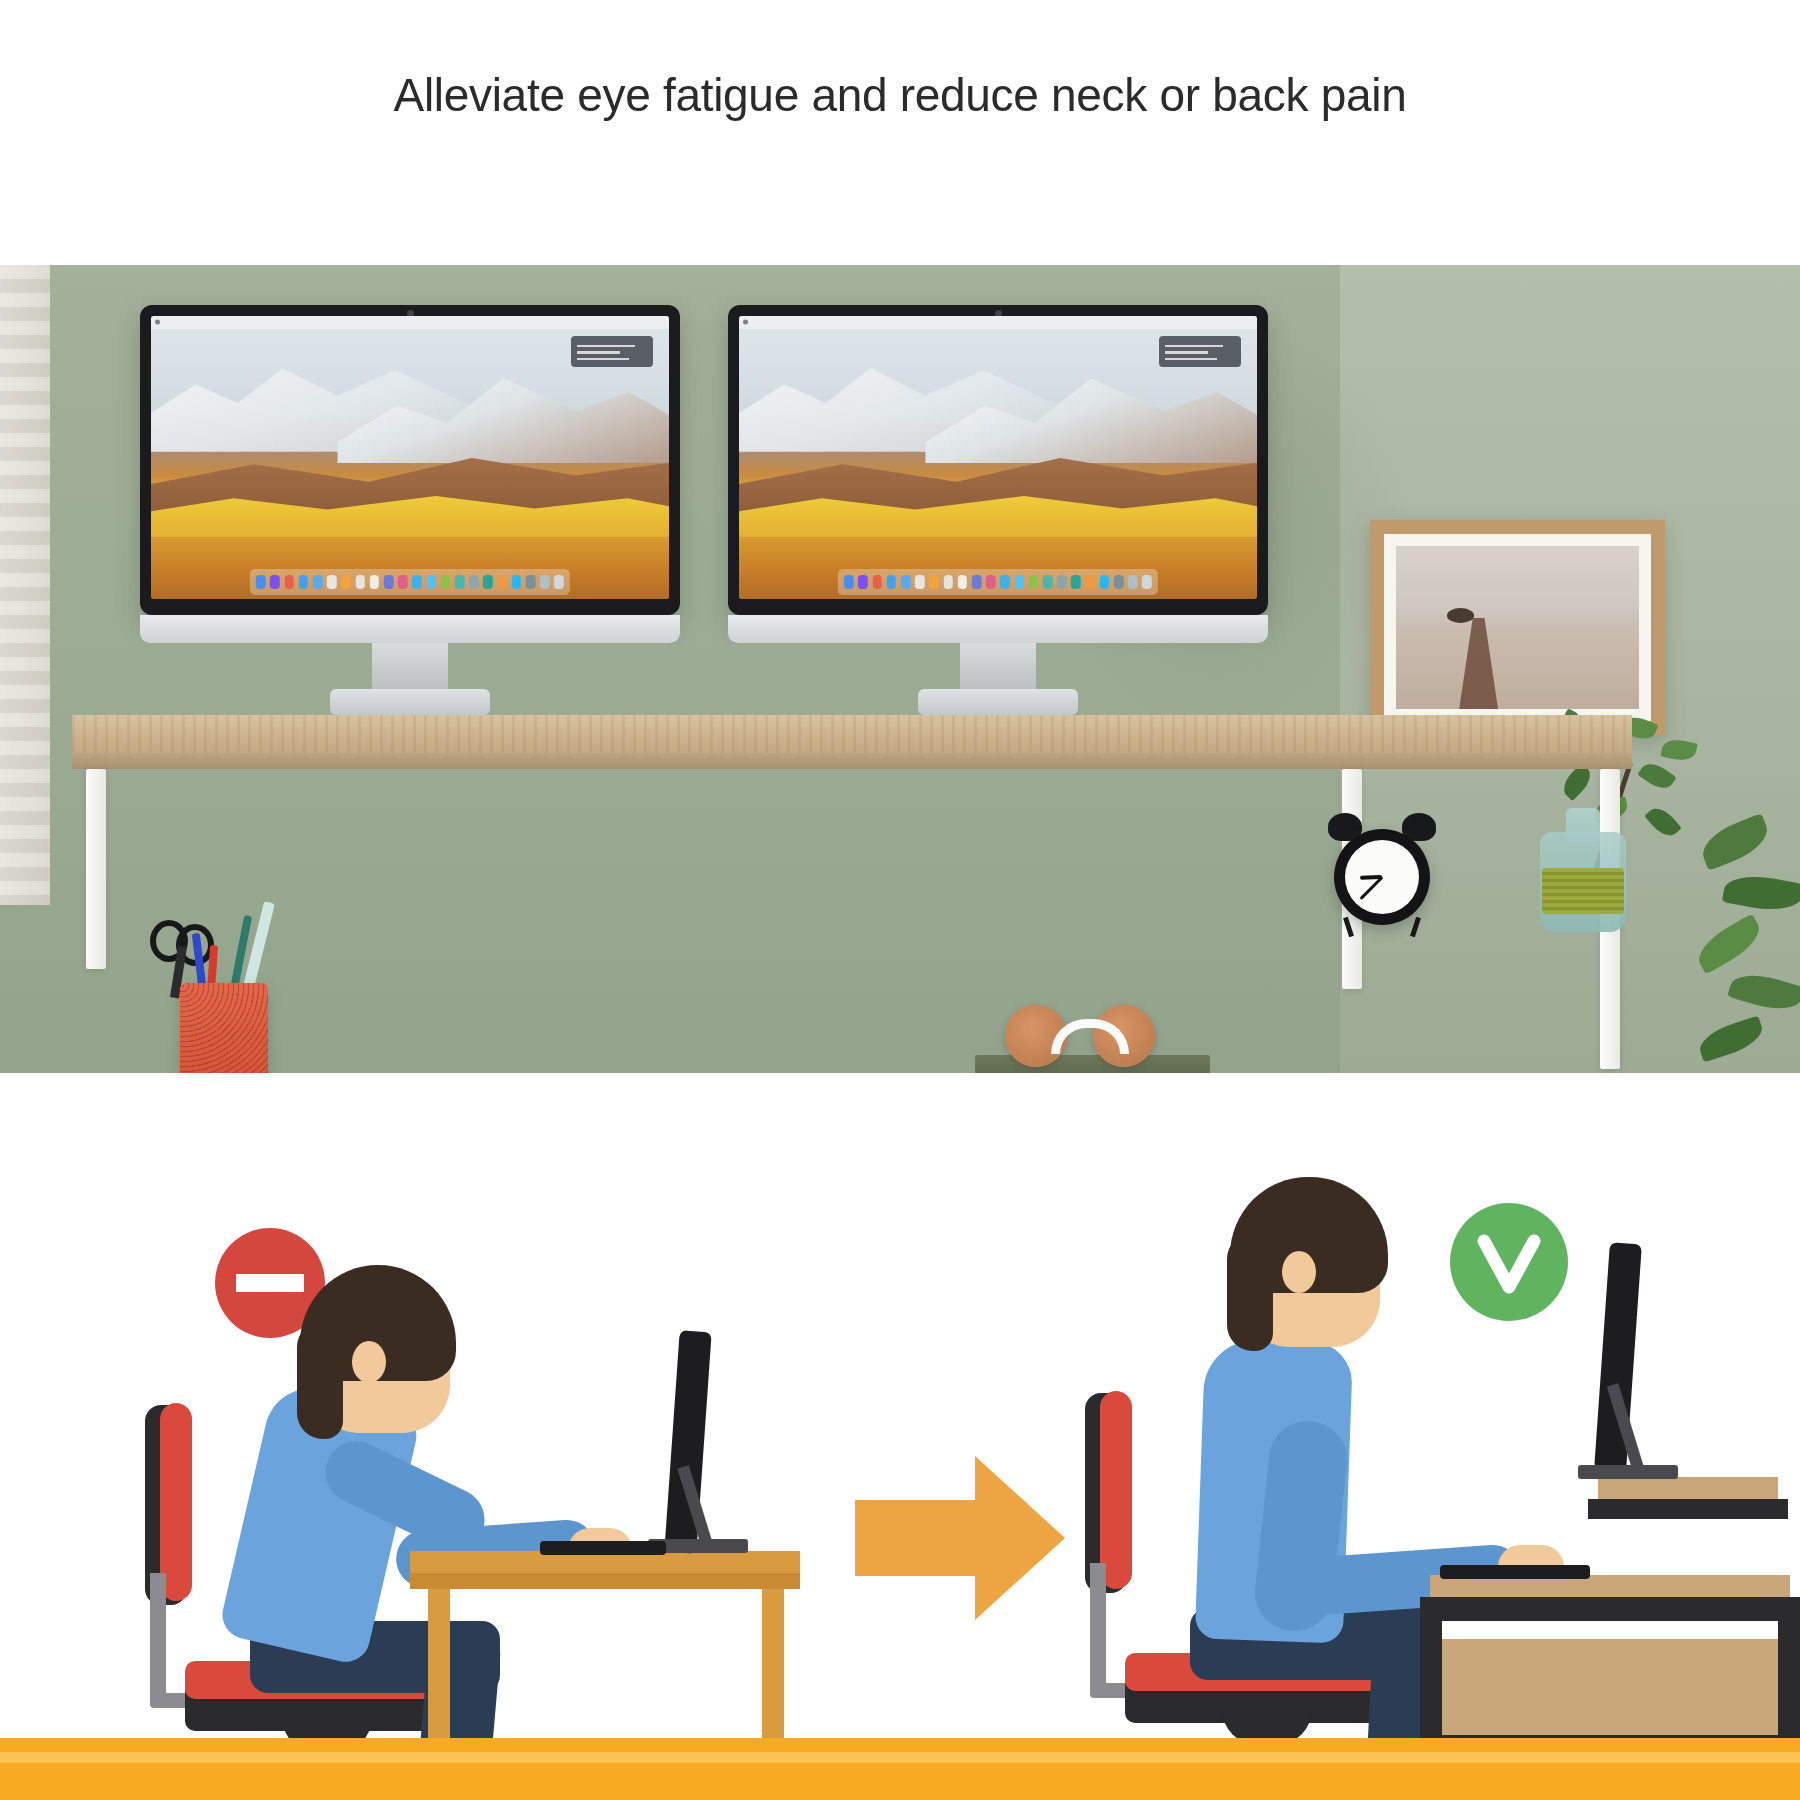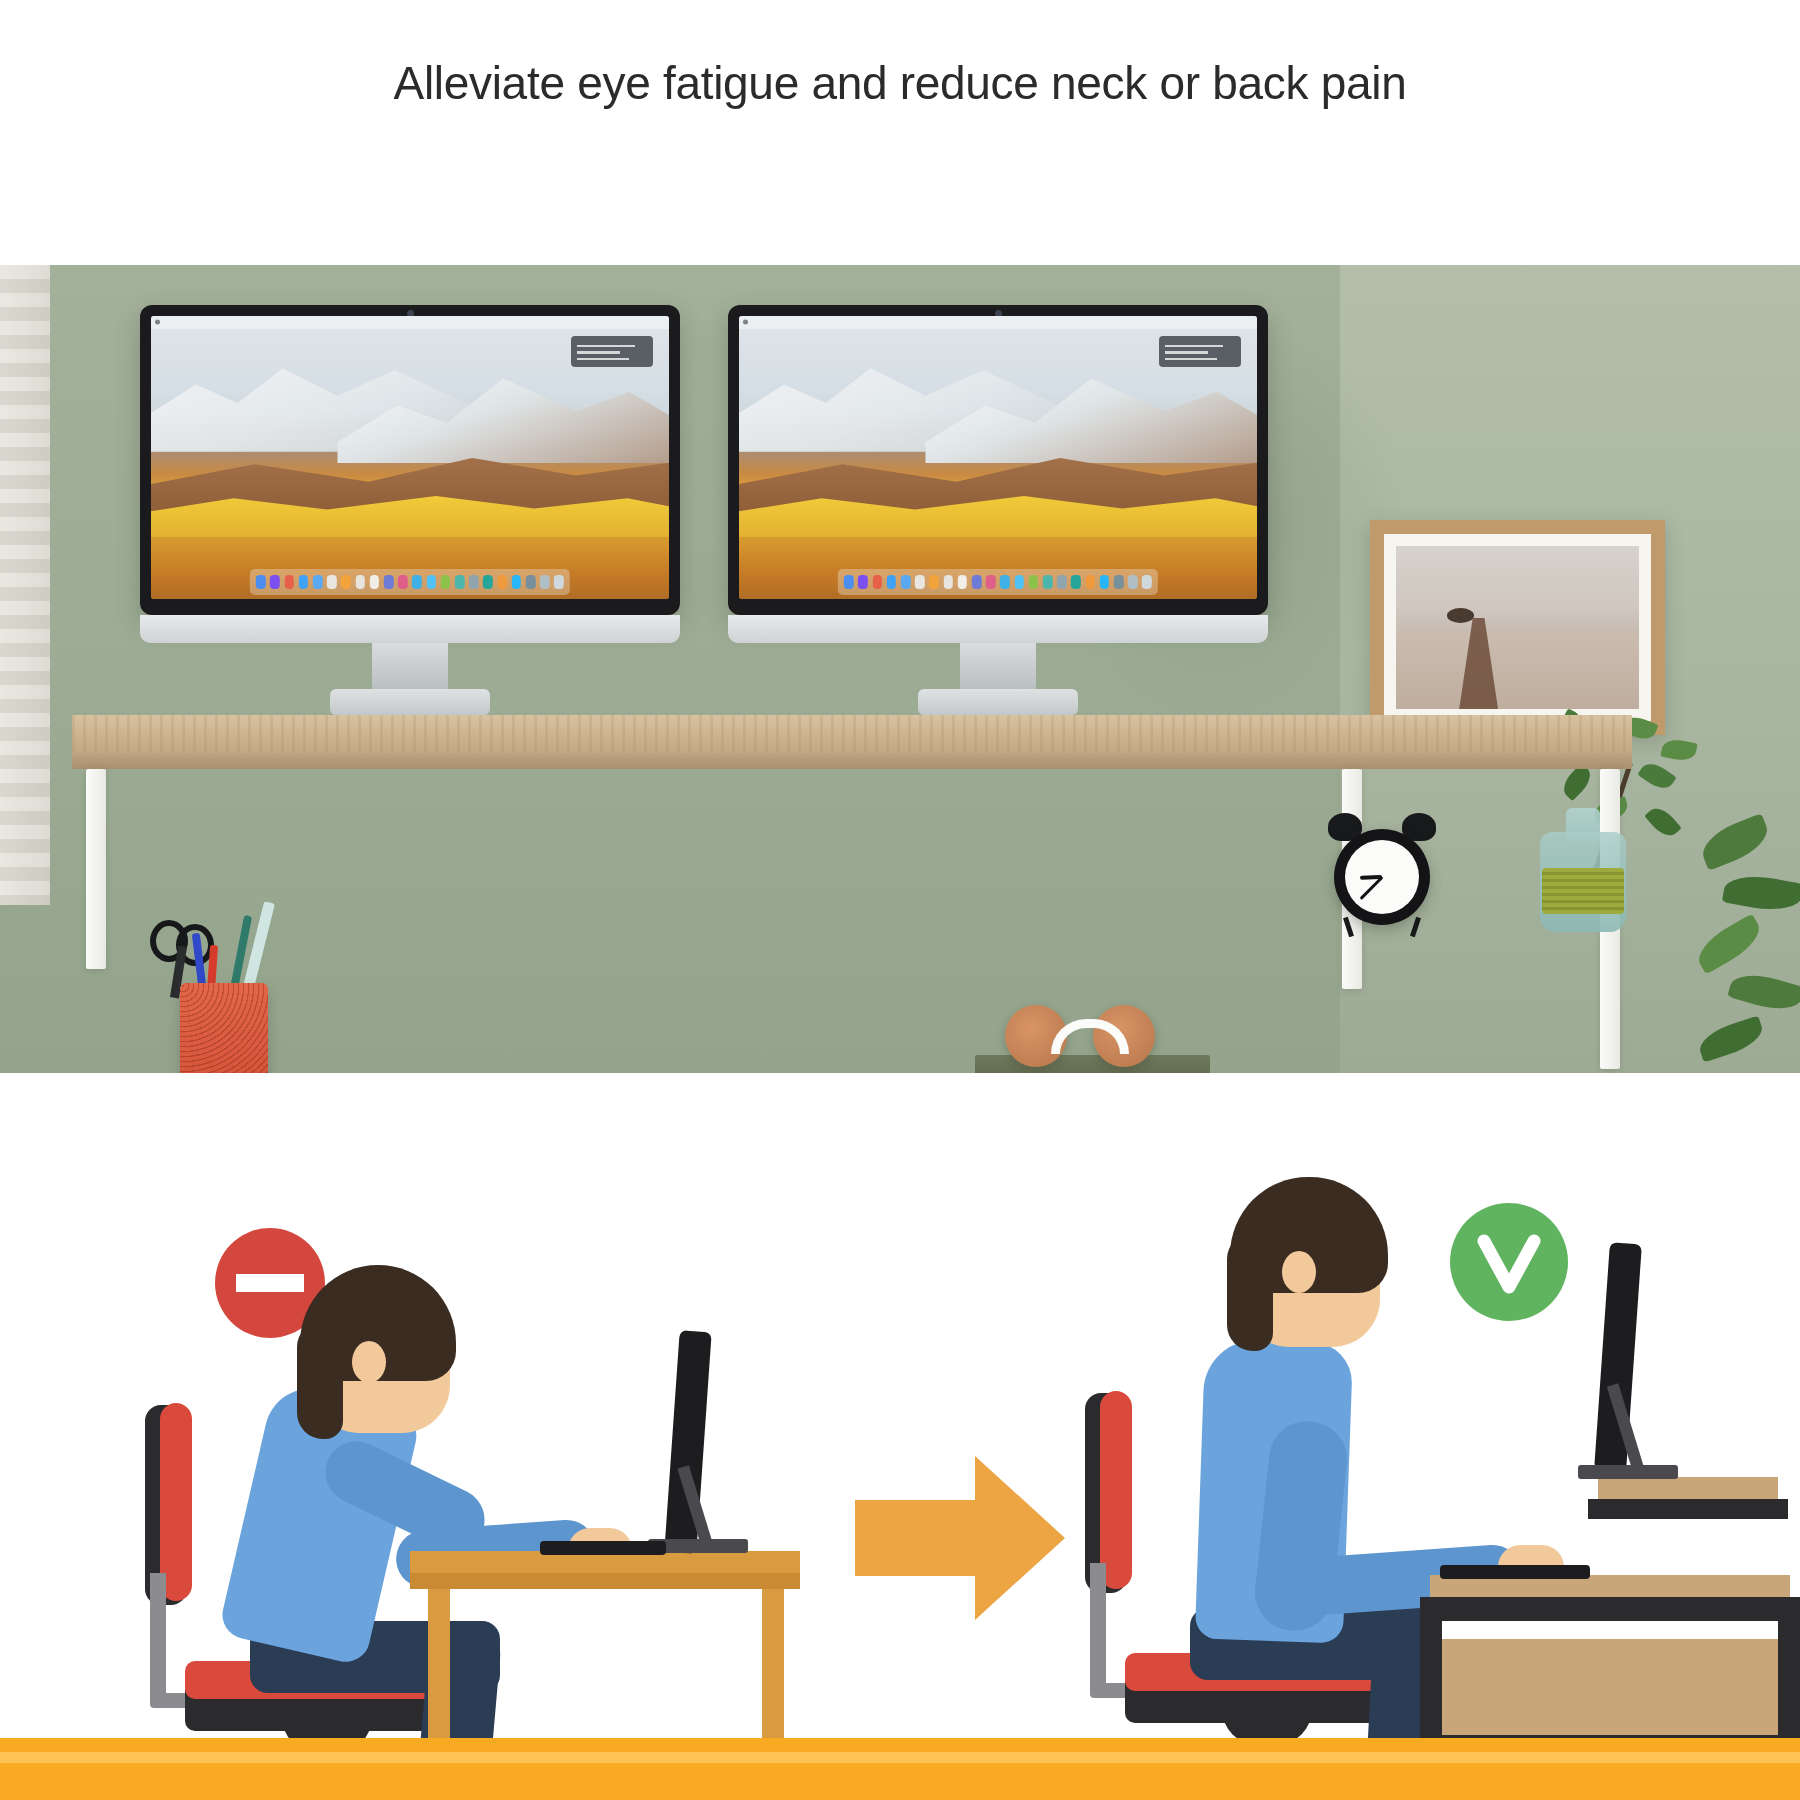--- a/index.html
+++ b/index.html
@@ -1,21 +1,21 @@
 <!DOCTYPE html>
 <html><head>
 <meta charset="utf-8">
 <style>
   html,body{margin:0;padding:0;background:#fff;}
   body{width:1800px;height:1800px;font-family:"Liberation Sans",sans-serif;overflow:hidden;position:relative;}
 
   
   .header{width:1800px;height:265px;background:#ffffff;box-sizing:border-box;padding-top:42px;text-align:center;}
   .headline{font-size:78px;font-weight:bold;color:#1f9bdc;letter-spacing:-1px;line-height:1.02;white-space:nowrap;}
-  .subhead{font-size:46px;color:#2b2b2b;margin-top:14px;font-weight:400;letter-spacing:-0.3px;}
+  .subhead{font-size:46px;color:#2b2b2b;margin-top:26px;font-weight:400;letter-spacing:-0.3px;}
 
   
   .photo{position:absolute;left:0;top:265px;width:1800px;height:808px;overflow:hidden;background:#9eac95;}
   .wall{position:absolute;left:0;top:0;width:1800px;height:808px;
         background:linear-gradient(180deg,#a3b09a 0%,#9dac94 45%,#94a48c 100%);}
   .wall-right{position:absolute;left:1340px;top:0;width:460px;height:808px;
         background:linear-gradient(180deg,#b3bfab 0%,#a7b49f 60%,#9dab95 100%);}
   .wall-shadow{position:absolute;left:1080px;top:40px;width:330px;height:420px;
         background:radial-gradient(ellipse at 40% 50%,rgba(120,135,115,.32),rgba(120,135,115,0) 70%);}
   .curtain{position:absolute;left:0;top:0;width:50px;height:640px;

